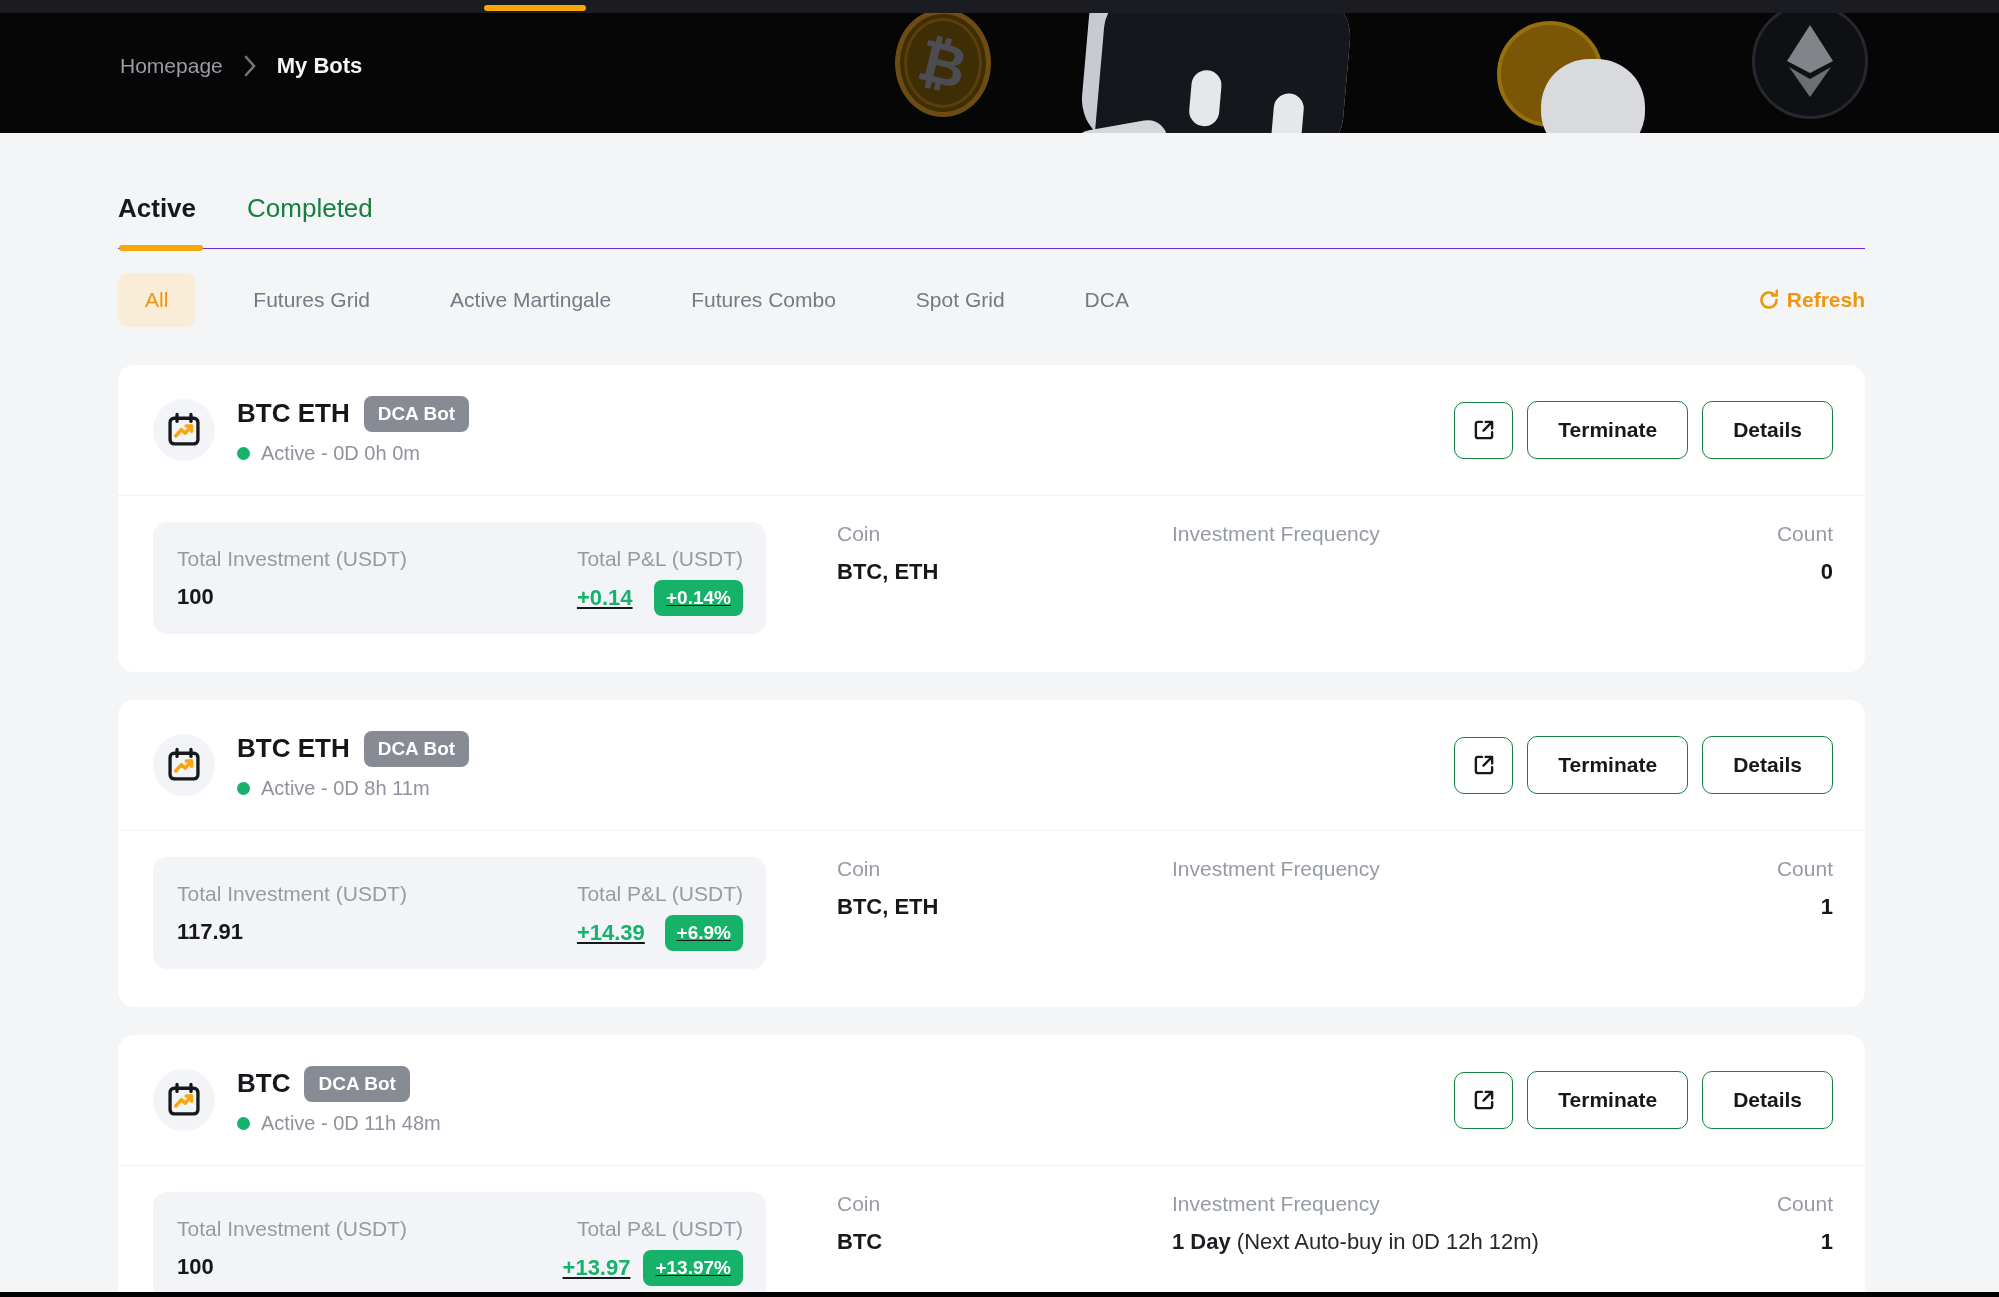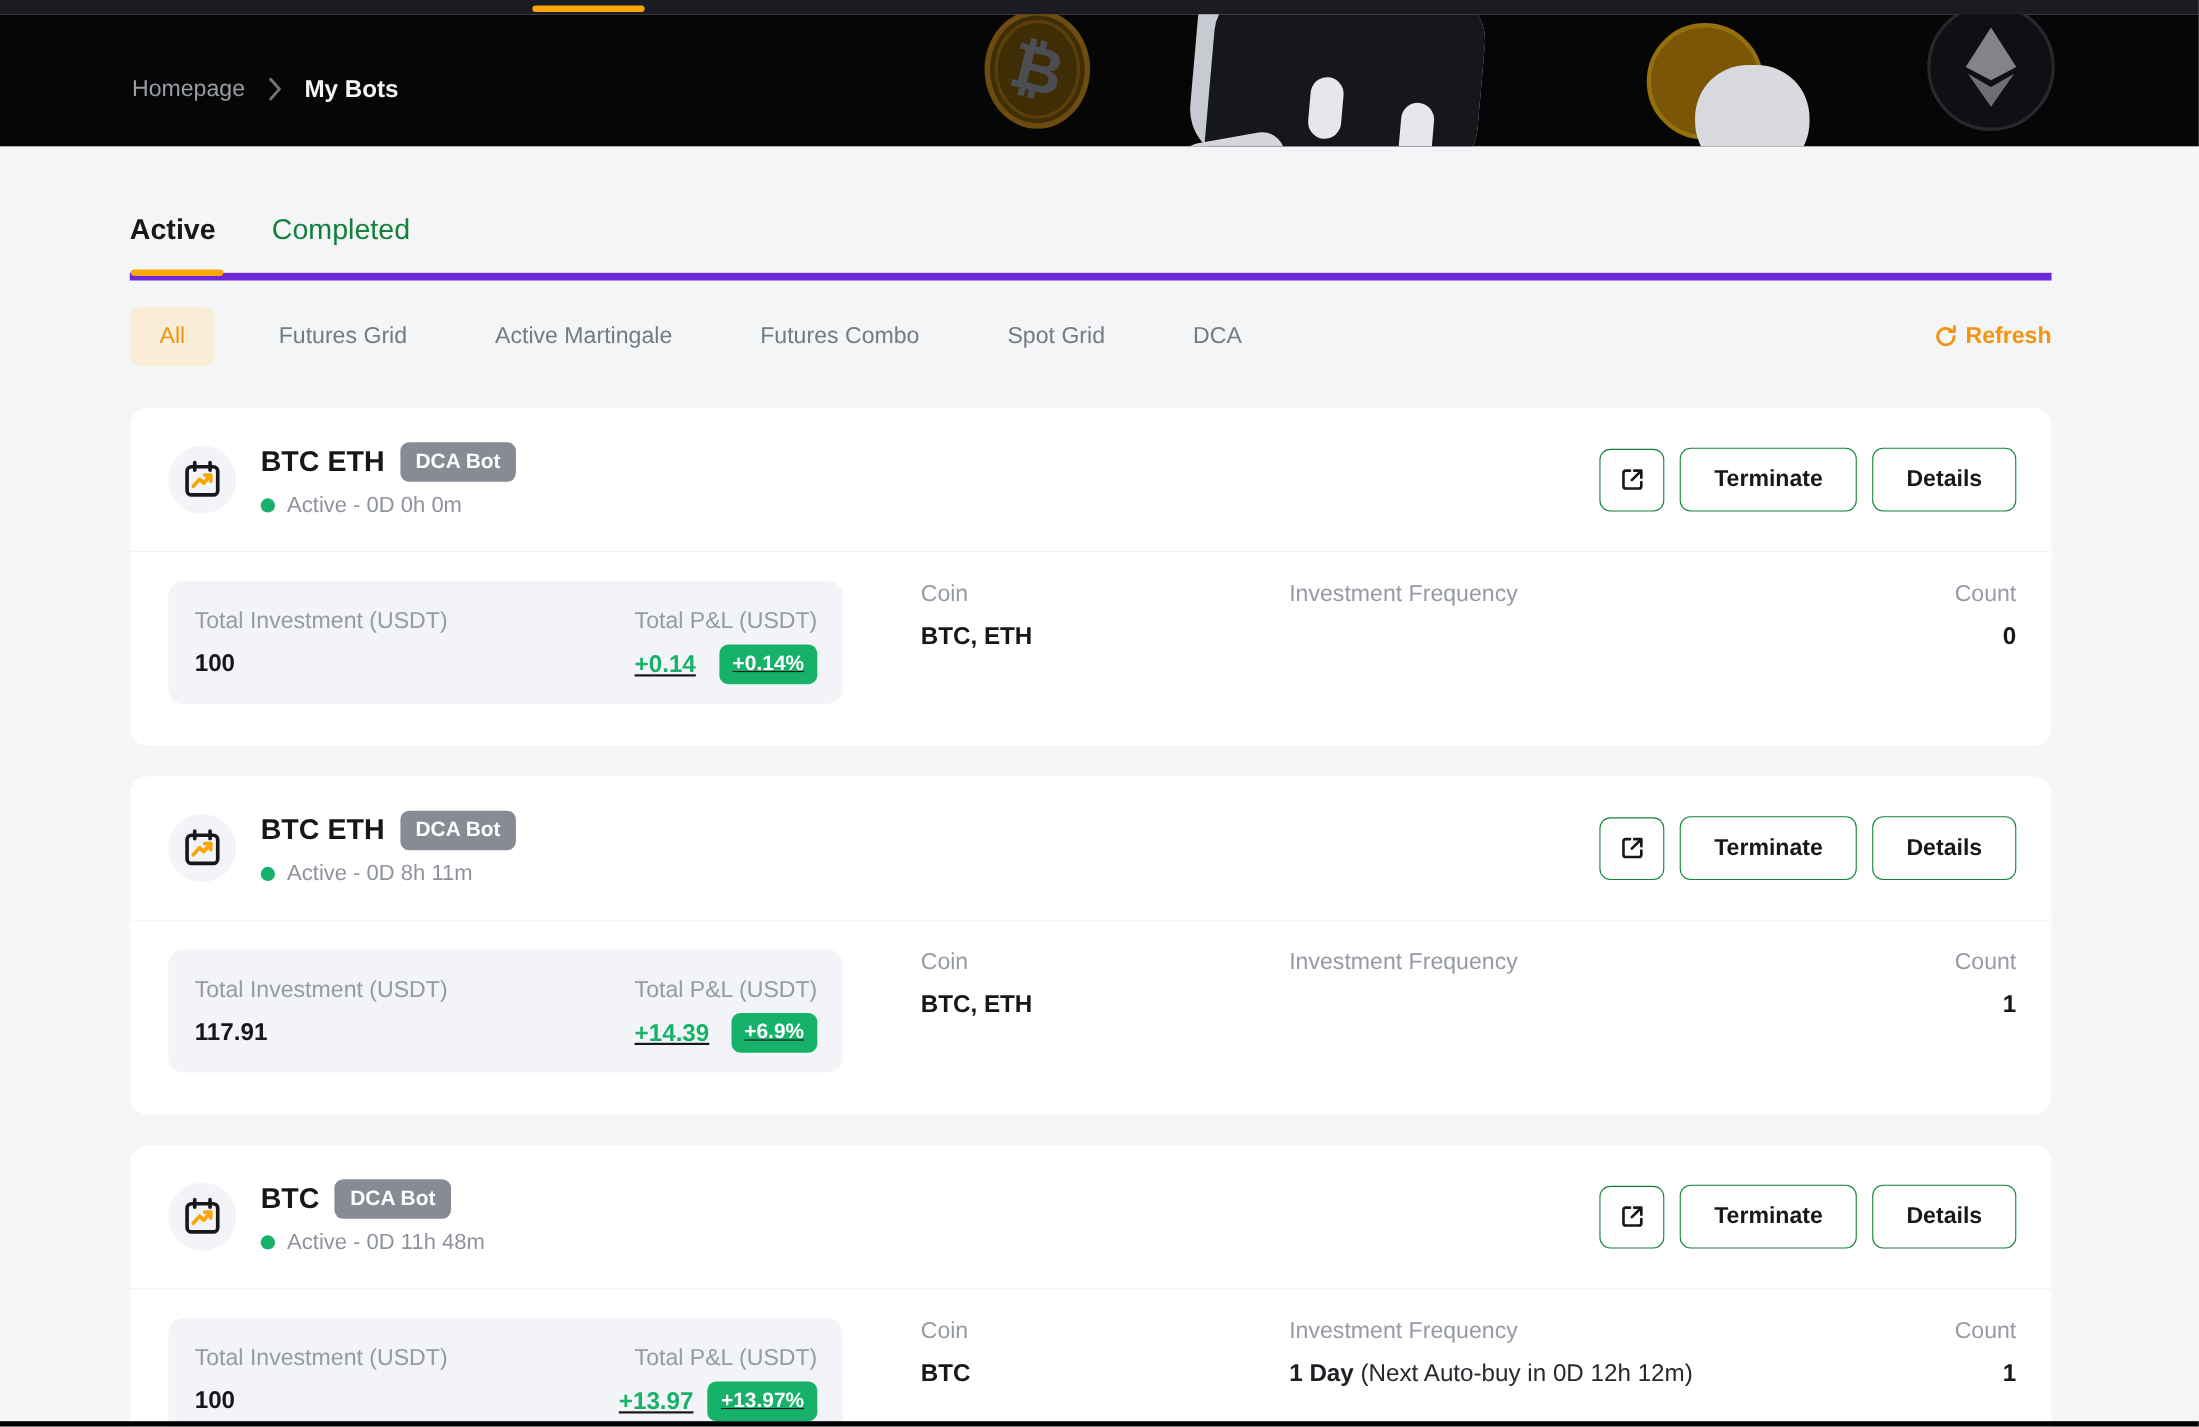--- a/index.html
+++ b/index.html
@@ -10,21 +10,21 @@
     position:relative;
     overflow:hidden;
     color:#17181b;
   }
   
   .topstrip { position:relative; height:13px; background:#1a1c21; }
   .nav-indicator { position:absolute; left:484px; top:5px; width:102px; height:6px; border-radius:3px; background:#f9a60b; }
 
   
   .hero { position:relative; height:120px; background:#060607; overflow:hidden; }
-  .breadcrumb { position:absolute; left:120px; top:55px; display:flex; align-items:center; gap:20px; z-index:5; }
+  .breadcrumb { position:absolute; left:120px; top:40px; display:flex; align-items:center; gap:20px; z-index:5; }
   .crumb-home { color:#989da5; font-size:21px; }
   .crumb-sep { color:#70747c; font-size:22px; display:flex; align-items:center; }
   .crumb-current { color:#f5f6f8; font-size:22px; font-weight:700; }
 
   
   .illu { position:absolute; inset:0; pointer-events:none; }
   .btc-coin { position:absolute; left:895px; top:-4px; width:96px; height:108px; border-radius:50%;
     background:#3f2d06; border:5px solid #6d4c12; display:flex; align-items:center; justify-content:center; }
   .btc-coin .inner { width:78px; height:90px; border-radius:50%; border:3px solid #5b3f0b; display:flex; align-items:center; justify-content:center; }
   .btc-glyph { font-size:58px; font-weight:700; color:#4b4d53; transform:rotate(14deg); }
@@ -36,21 +36,21 @@
   .eye-right { left:192px; top:104px; }
   .robot-chin { position:absolute; left:1072px; top:112px; width:96px; height:40px; border-radius:20px; background:#d4d6da; transform:rotate(-10deg); }
   .gold-coin { position:absolute; left:1497px; top:8px; width:106px; height:106px; border-radius:50%; background:#7a5606; border:4px solid #96700e; }
   .robot-ear { position:absolute; left:1541px; top:46px; width:104px; height:100px; border-radius:48px; background:#d8dade; }
   .eth-coin { position:absolute; left:1752px; top:-10px; width:116px; height:116px; border-radius:50%;
     background:#0f1013; border:3px solid #26282e; display:flex; align-items:center; justify-content:center; }
 
   
   .content { width:1747px; margin:0 0 0 118px; }
 
-  .tabs { position:relative; display:flex; gap:51px; padding-top:60px; padding-bottom:24px; border-bottom:7px solid #6d28d9; }
+  .tabs { position:relative; display:flex; gap:51px; padding-top:60px; padding-bottom:24px; border-bottom:1px solid #6d28d9; }
   .tab { font-size:26px; cursor:pointer; }
   .tab.active { color:#16181a; font-weight:700; }
   .tab.inactive { color:#15803d; font-weight:400; }
   .tab-underline { position:absolute; left:1px; bottom:-3px; width:84px; height:6px; border-radius:3px; background:#f9a60b; }
 
   .filter-row { display:flex; align-items:center; margin-top:24px; height:54px; }
   .chip { font-size:21px; color:#747a85; margin-right:80px; cursor:pointer; white-space:nowrap; }
   .chip.active { background:#f9edd8; color:#ee9410; font-weight:500; padding:15px 27px; border-radius:9px; margin-right:58px; }
   .refresh { margin-left:auto; display:flex; align-items:center; gap:6px; color:#f1940f; font-size:21px; font-weight:600; cursor:pointer; }
 

